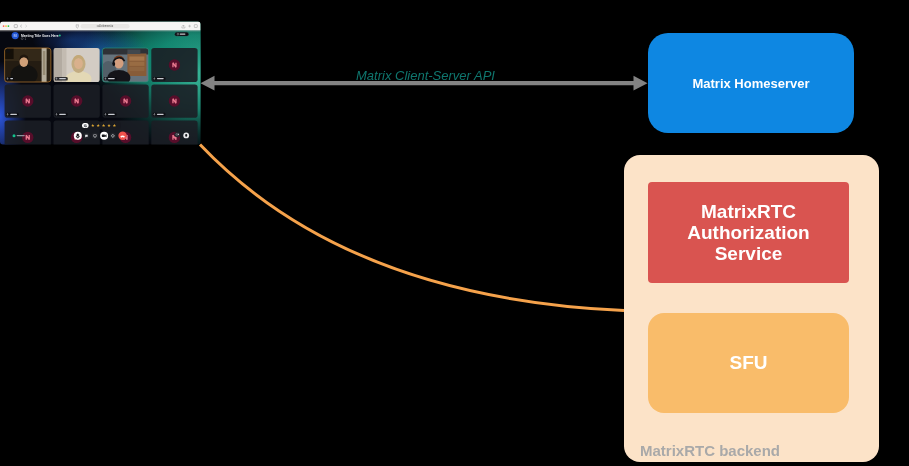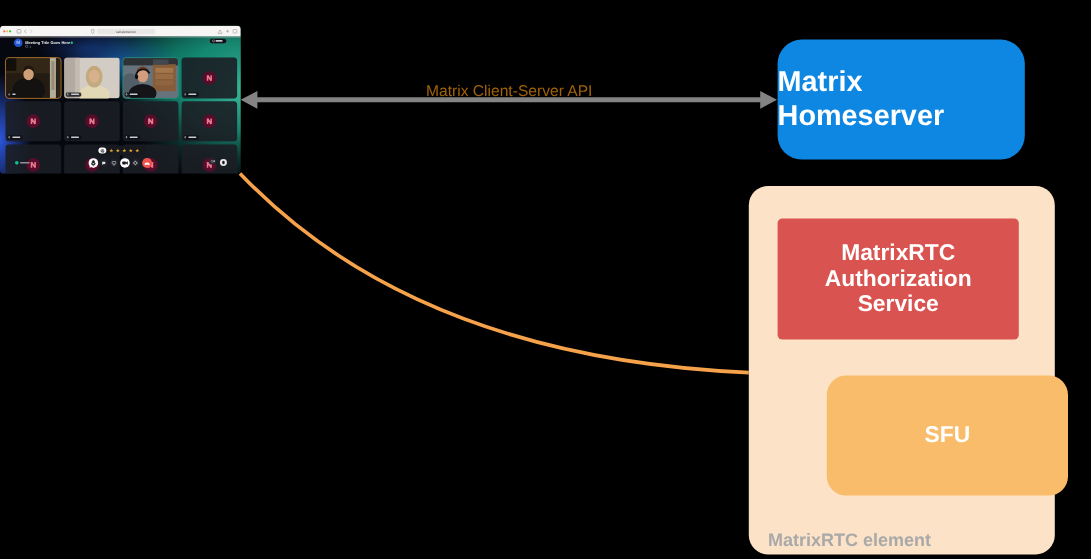--- a/index.html
+++ b/index.html
@@ -1,33 +1,33 @@
 <!DOCTYPE html>
 <html><head>
 <meta charset="utf-8">
 <style>
 html,body{margin:0;padding:0;}
 body{width:909px;height:466px;background:#000;font-family:"Liberation Sans",sans-serif;position:relative;overflow:hidden;}
 .abs{position:absolute;}
-#homeserver{left:648px;top:33px;width:206px;height:100px;background:#0e87e2;border-radius:20px;display:flex;align-items:center;justify-content:center;color:#fff;font-weight:bold;font-size:24px;}
+#homeserver{left:648px;top:33px;width:206px;height:100px;background:#0e87e2;border-radius:20px;display:flex;align-items:center;justify-content:center;color:#fff;font-weight:bold;font-size:13px;}
 #backend{left:624px;top:155px;width:255px;height:307px;background:#fce3c8;border-radius:16px;}
 #authz{left:648px;top:182px;width:201px;height:101px;background:#d95450;border-radius:4px;display:flex;align-items:center;justify-content:center;color:#fff;font-weight:bold;font-size:19px;line-height:21px;text-align:center;}
-#sfu{left:648px;top:313px;width:201px;height:100px;background:#f9bc6a;border-radius:16px;display:flex;align-items:center;justify-content:center;color:#fff;font-weight:bold;font-size:19px;margin-left:41px;}
+#sfu{left:648px;top:313px;width:201px;height:100px;background:#f9bc6a;border-radius:16px;display:flex;align-items:center;justify-content:center;color:#fff;font-weight:bold;font-size:19px;}
 #backendlabel{left:640px;top:442px;color:#a9a9a9;font-weight:bold;font-size:15px;}
-#apilabel{left:355px;top:68px;width:141px;color:#a16207;font-size:13px;}
+#apilabel{left:355px;top:68px;width:141px;color:#0f766e;font-size:13px;text-align:center;font-style:italic;}
 #overlay{left:0;top:0;}
 #shot{left:0;top:0;}
 </style>
 </head>
 <body>
 <div class="abs" id="homeserver">Matrix Homeserver</div>
 <div class="abs" id="backend"></div>
 <div class="abs" id="authz">MatrixRTC<br>Authorization<br>Service</div>
 <div class="abs" id="sfu">SFU</div>
-<div class="abs" id="backendlabel">MatrixRTC element</div>
+<div class="abs" id="backendlabel">MatrixRTC backend</div>
 <div class="abs" id="apilabel">Matrix Client-Server API</div>
 <svg class="abs" id="overlay" width="909" height="466" viewBox="0 0 909 466">
   <line x1="212" y1="83.2" x2="636" y2="83.2" stroke="#838383" stroke-width="4.2"></line>
   <polygon points="200.5,83.2 214.5,75.8 214.5,90.6" fill="#838383"></polygon>
   <polygon points="647.5,83.2 633.5,75.8 633.5,90.6" fill="#838383"></polygon>
   <path d="M 200 144.5 Q 346 298 624 310.5" stroke="#f5a24b" stroke-width="3" fill="none"></path>
 </svg>
 <svg class="abs" id="shot" width="203" height="146" viewBox="0 0 203 146">
 <defs>
 <clipPath id="win">

